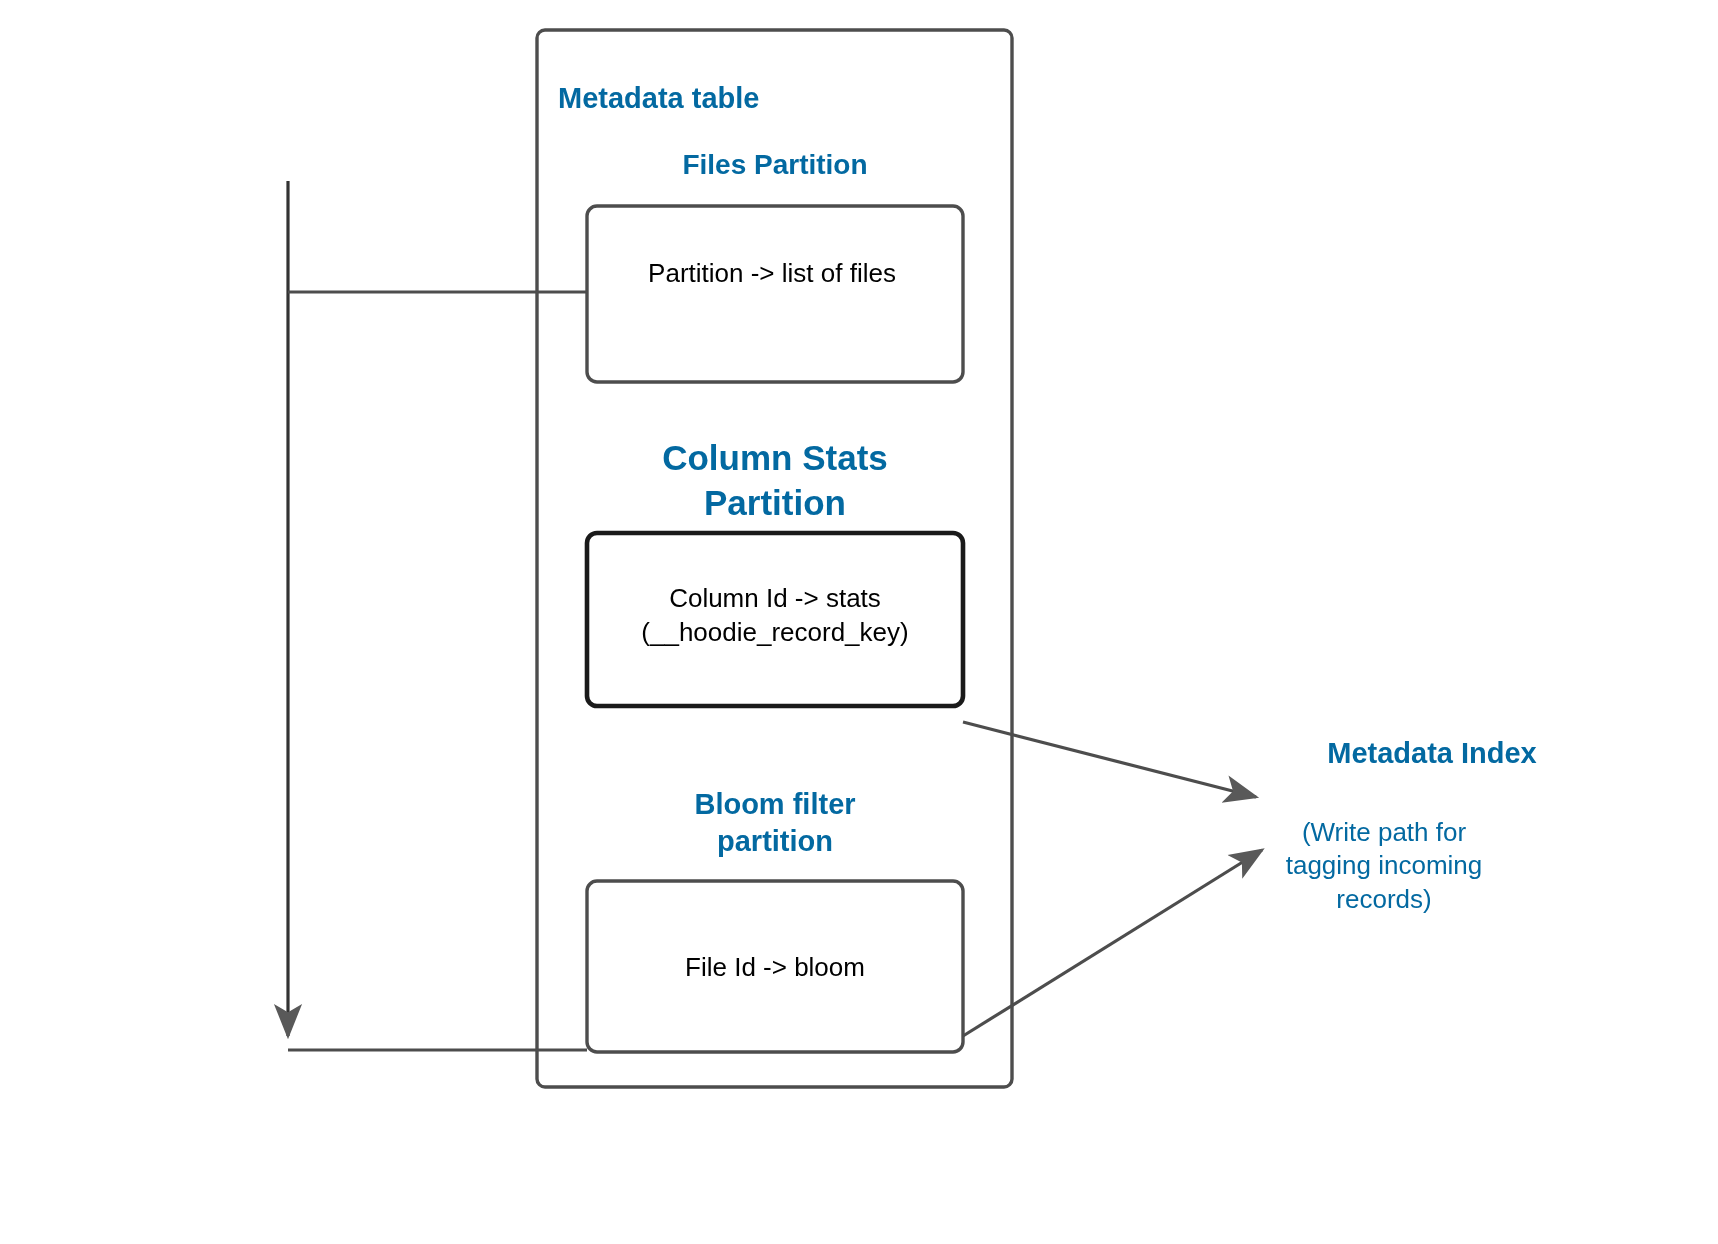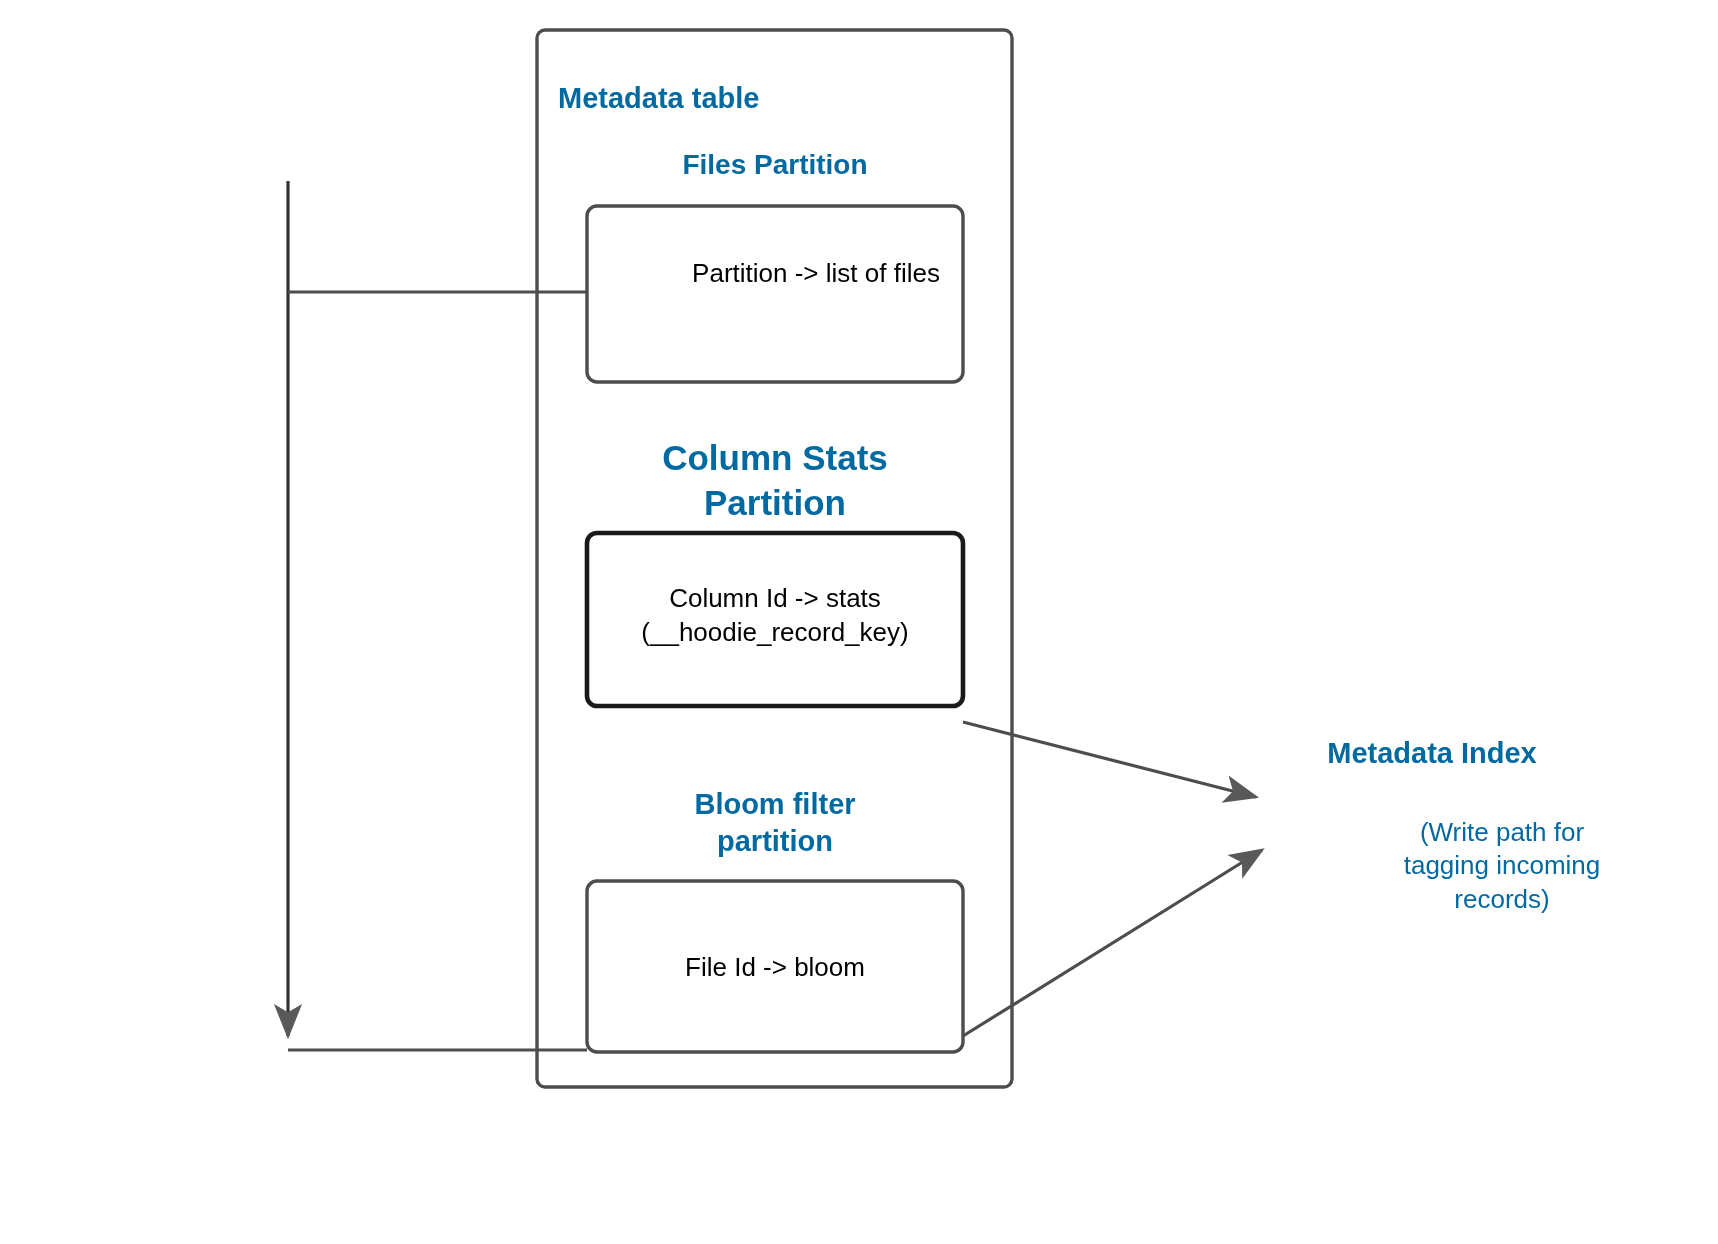--- a/index.html
+++ b/index.html
@@ -77,33 +77,33 @@
 
   
   .box-label {
     position: absolute;
     width: 376px;
     text-align: center;
     font-size: 26px;
     line-height: 1.32;
     color: #000000;
   }
-  #files-box-label { left: 622px; top: 256px; padding-left: 6px; }
+  #files-box-label { left: 578px; top: 256px; padding-left: 6px; }
   #colstats-box-label { left: 587px; top: 581px; }
   #bloom-box-label { left: 587px; top: 950px; }
 
   
   #metadata-index-title {
     left: 1282px;
     top: 735px;
     width: 300px;
     font-size: 29px;
   }
   #metadata-index-note {
-    left: 1374px;
+    left: 1256px;
     top: 816px;
     width: 256px;
     font-size: 26px;
   }
 </style>
 </head>
 <body>
 
 <div id="canvas">
 

